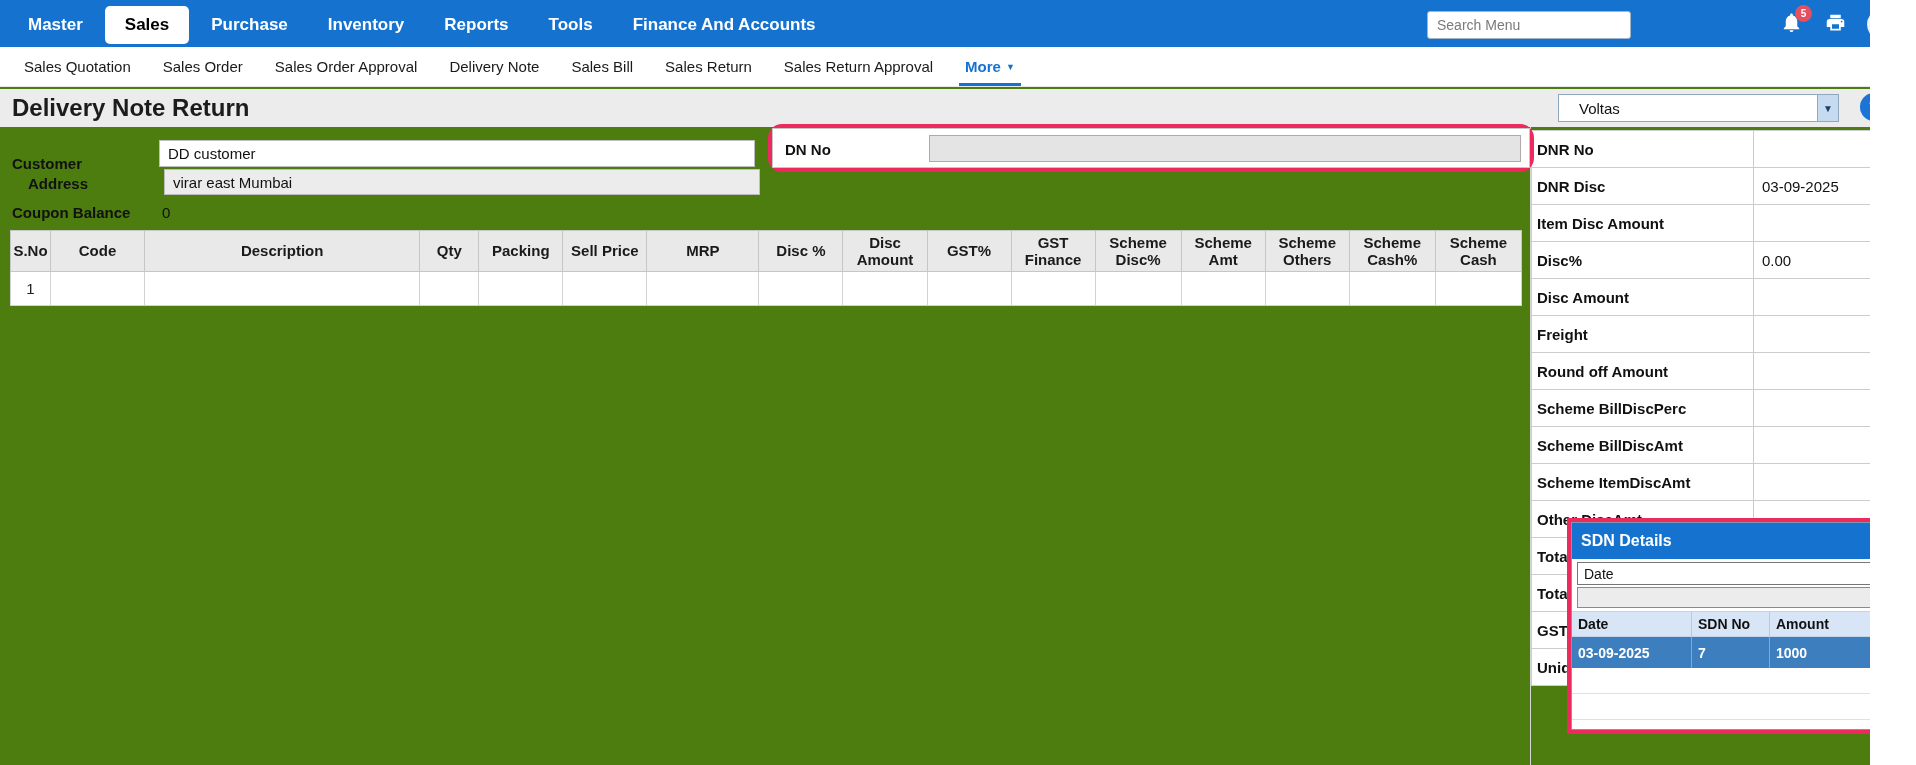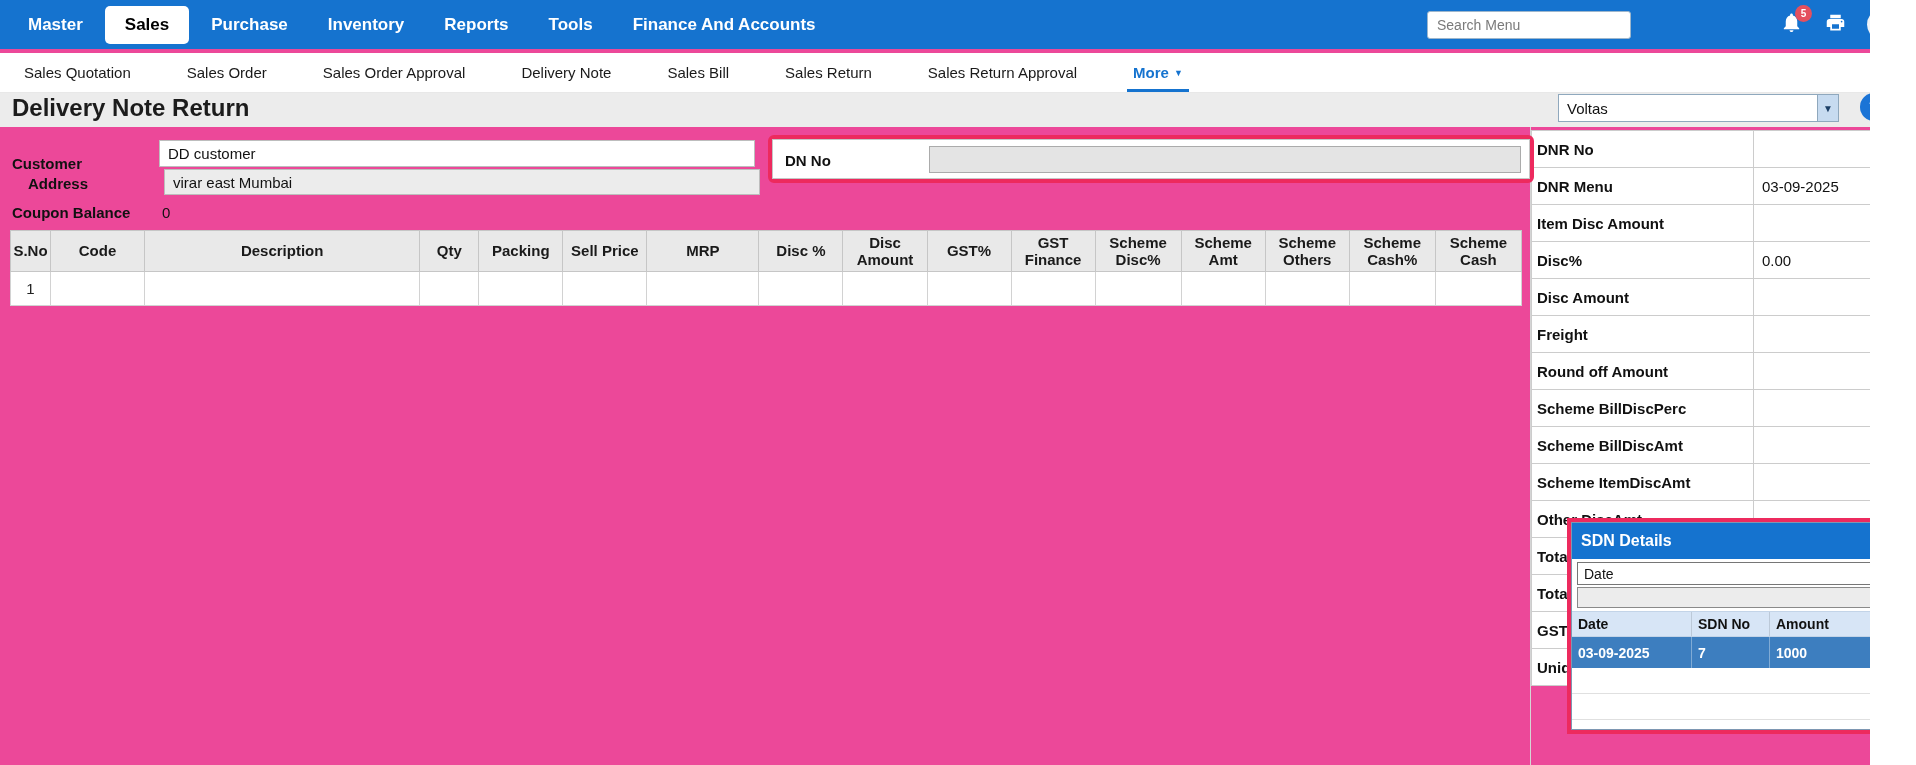--- a/index.html
+++ b/index.html
@@ -1,58 +1,58 @@
 <!DOCTYPE html>
 <html><head>
 <meta charset="utf-8">
 <style>
   * { box-sizing: border-box; margin: 0; padding: 0; }
   html, body { width: 1916px; height: 765px; }
   body { font-family: "Liberation Sans", sans-serif; background: #fff; overflow: hidden; }
-  .app { position: relative; width: 1870px; height: 765px; background: #ec4899; overflow: hidden; }
+  .app { position: relative; width: 1870px; height: 765px; background: #4d7c0f; overflow: hidden; }
 
   
   .topnav { position: absolute; left: 0; top: 0; width: 1916px; height: 49px; background: #1573cf; display: flex; align-items: center; padding-left: 8px; z-index: 2; }
   .topnav-items { display: flex; align-items: center; height: 100%; }
   .nav-item { color: #fff; font-weight: bold; font-size: 17px; padding: 0 20px; height: 100%; display: flex; align-items: center; cursor: pointer; white-space: nowrap; }
   .nav-item.active { background: #fff; color: #000; height: 38px; border-radius: 5px; margin: 16px 2px; }
   .topnav-right { margin-left: auto; display: flex; align-items: center; padding-right: 18px; }
   .search-input { width: 204px; height: 28px; border: 1px solid #9db6cc; border-radius: 3px; padding: 0 9px; font-size: 14px; color: #333; background: #fff; outline: none; margin-right: 130px; }
   .search-input::placeholder { color: #7a7a7a; }
   .icon-btn { position: relative; width: 28px; height: 28px; display: flex; align-items: center; justify-content: center; cursor: pointer; margin-left: 16px; }
   .badge { position: absolute; top: -6px; right: -7px; min-width: 17px; height: 17px; background: #e4505e; color: #fff; font-size: 10px; font-weight: bold; border-radius: 9px; display: flex; align-items: center; justify-content: center; padding: 0 3px; }
   .avatar { width: 31px; height: 31px; border-radius: 50%; background: #eef3f8; display: flex; align-items: flex-end; justify-content: center; overflow: hidden; margin-left: 18px; cursor: pointer; }
 
   
-  .subnav { position: absolute; left: 0; top: 53px; width: 1916px; height: 40px; background: #fff; display: flex; align-items: center; padding-left: 8px; border-bottom: 1px solid #e8e8e8; z-index: 2; gap: 24px; }
+  .subnav { position: absolute; left: 0; top: 47px; width: 1916px; height: 40px; background: #fff; display: flex; align-items: center; padding-left: 8px; border-bottom: 1px solid #e8e8e8; z-index: 2; }
   .subnav-item { font-size: 15px; color: #1a1a1a; padding: 0 16px; height: 100%; display: flex; align-items: center; cursor: pointer; white-space: nowrap; }
   .subnav-item.more { color: #1573cf; font-weight: bold; position: relative; }
   .more-underline { position: absolute; bottom: 0; left: 10px; right: 10px; height: 3px; background: #1573cf; }
   .caret { font-size: 9px; margin-left: 5px; }
 
   
   .titlebar { position: absolute; left: 0; top: 89px; width: 1903px; height: 38px; background: #ececec; display: flex; align-items: center; z-index: 1; }
   .page-title { font-size: 24px; font-weight: bold; color: #1c1c1c; padding-left: 12px; }
   .company-select { position: absolute; left: 1558px; top: 94px; width: 281px; height: 28px; background: #fff; border: 1px solid #8fa8bd; display: flex; align-items: stretch; cursor: pointer; z-index: 2; }
-  .company-select .sel-text { flex: 1; font-size: 15px; color: #111; display: flex; align-items: center; padding-left: 8px; }
+  .company-select .sel-text { flex: 1; font-size: 15px; color: #111; display: flex; align-items: center; padding-left: 20px; }
   .company-select .sel-btn { width: 21px; background: #c7dbf0; border-left: 1px solid #8fa8bd; display: flex; align-items: center; justify-content: center; font-size: 10px; color: #1c3f66; }
   .help-btn { position: absolute; left: 1860px; top: 93px; width: 28px; height: 28px; border-radius: 50%; background: #1b74d6; color: #fff; font-weight: bold; font-size: 17px; display: flex; align-items: center; justify-content: center; cursor: pointer; z-index: 2; }
 
   
   .form-label { position: absolute; font-size: 15px; font-weight: bold; color: #111; white-space: nowrap; }
   .lbl-customer { left: 12px; top: 155px; }
   .lbl-address { left: 28px; top: 175px; }
   .lbl-coupon { left: 12px; top: 204px; }
   .txt-input { position: absolute; border: 1px solid #bdbdbd; font-size: 15px; color: #111; padding: 0 8px; outline: none; }
   .customer-input { left: 159px; top: 140px; width: 596px; height: 27px; background: #fff; }
   .address-input { left: 164px; top: 169px; width: 596px; height: 26px; background: #ececec; }
   .coupon-value { position: absolute; left: 162px; top: 204px; font-size: 15px; color: #111; }
 
   
-  .dn-annotation { position: absolute; left: 768px; top: 135px; width: 766px; height: 48px; border: 4px solid #ed2a5e; border-radius: 6px; z-index: 5; }
+  .dn-annotation { position: absolute; left: 768px; top: 124px; width: 766px; height: 48px; border: 4px solid #ed2a5e; border-radius: 14px; z-index: 5; }
   .dn-inner { position: absolute; inset: 0; border: 1px solid #c6c6c6; background: #fff; }
   .dn-label { position: absolute; left: 12px; top: 12px; font-size: 15px; font-weight: bold; color: #111; }
   .dn-input { position: absolute; left: 156px; top: 6px; width: 592px; height: 27px; background: #e4e4e4; border: 1px solid #ababab; }
 
   
   .items-table { position: absolute; left: 10px; top: 230px; width: 1512px; border-collapse: collapse; table-layout: fixed; z-index: 1; }
   .items-table th { background: #e9e9e9; border: 1px solid #c6c6c6; font-size: 15px; font-weight: bold; color: #1a1a1a; height: 41px; text-align: center; vertical-align: middle; line-height: 1.15; padding: 2px; }
   .items-table td { border: 1px solid #d2d2d2; height: 34px; font-size: 15px; color: #222; text-align: center; background: #fff; }
 
   
@@ -235,21 +235,21 @@
     </tbody>
   </table>
 
   <div class="v-divider"></div>
   <div class="summary">
     <div class="sp-row">
         <div class="sp-label">DNR No</div>
         <div class="sp-value"></div>
       </div>
     <div class="sp-row">
-        <div class="sp-label">DNR Menu</div>
+        <div class="sp-label">DNR Disc</div>
         <div class="sp-value">03-09-2025</div>
       </div>
     <div class="sp-row">
         <div class="sp-label">Item Disc Amount</div>
         <div class="sp-value"></div>
       </div>
     <div class="sp-row">
         <div class="sp-label">Disc%</div>
         <div class="sp-value">0.00</div>
       </div>

